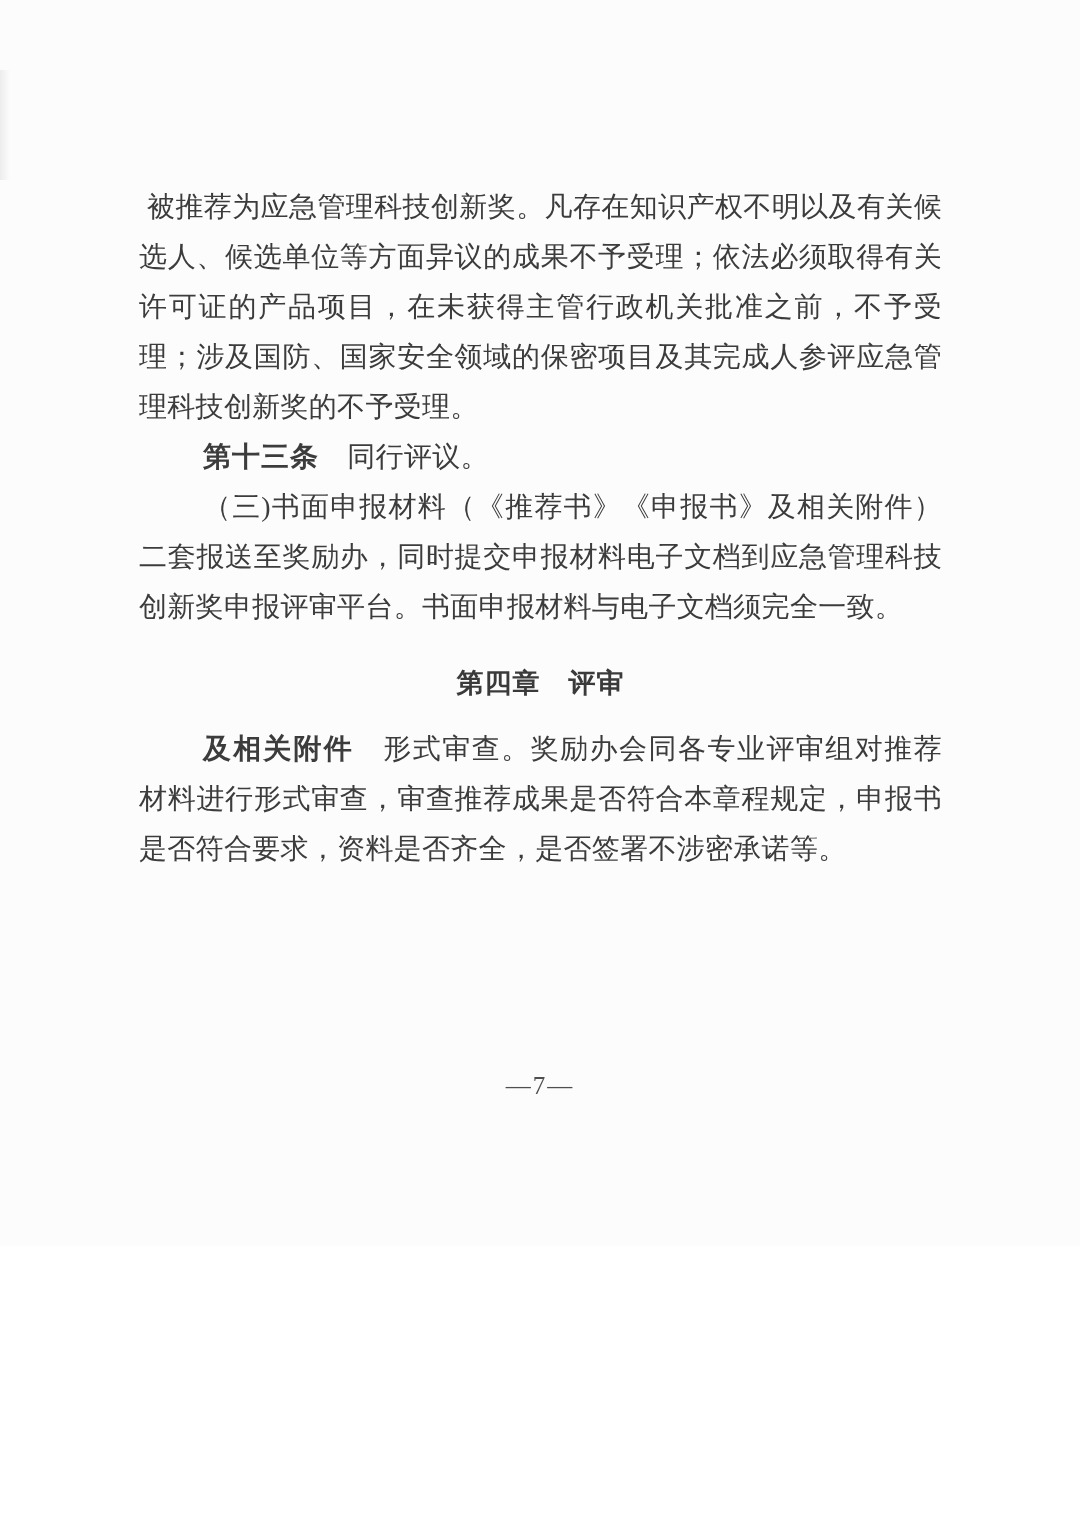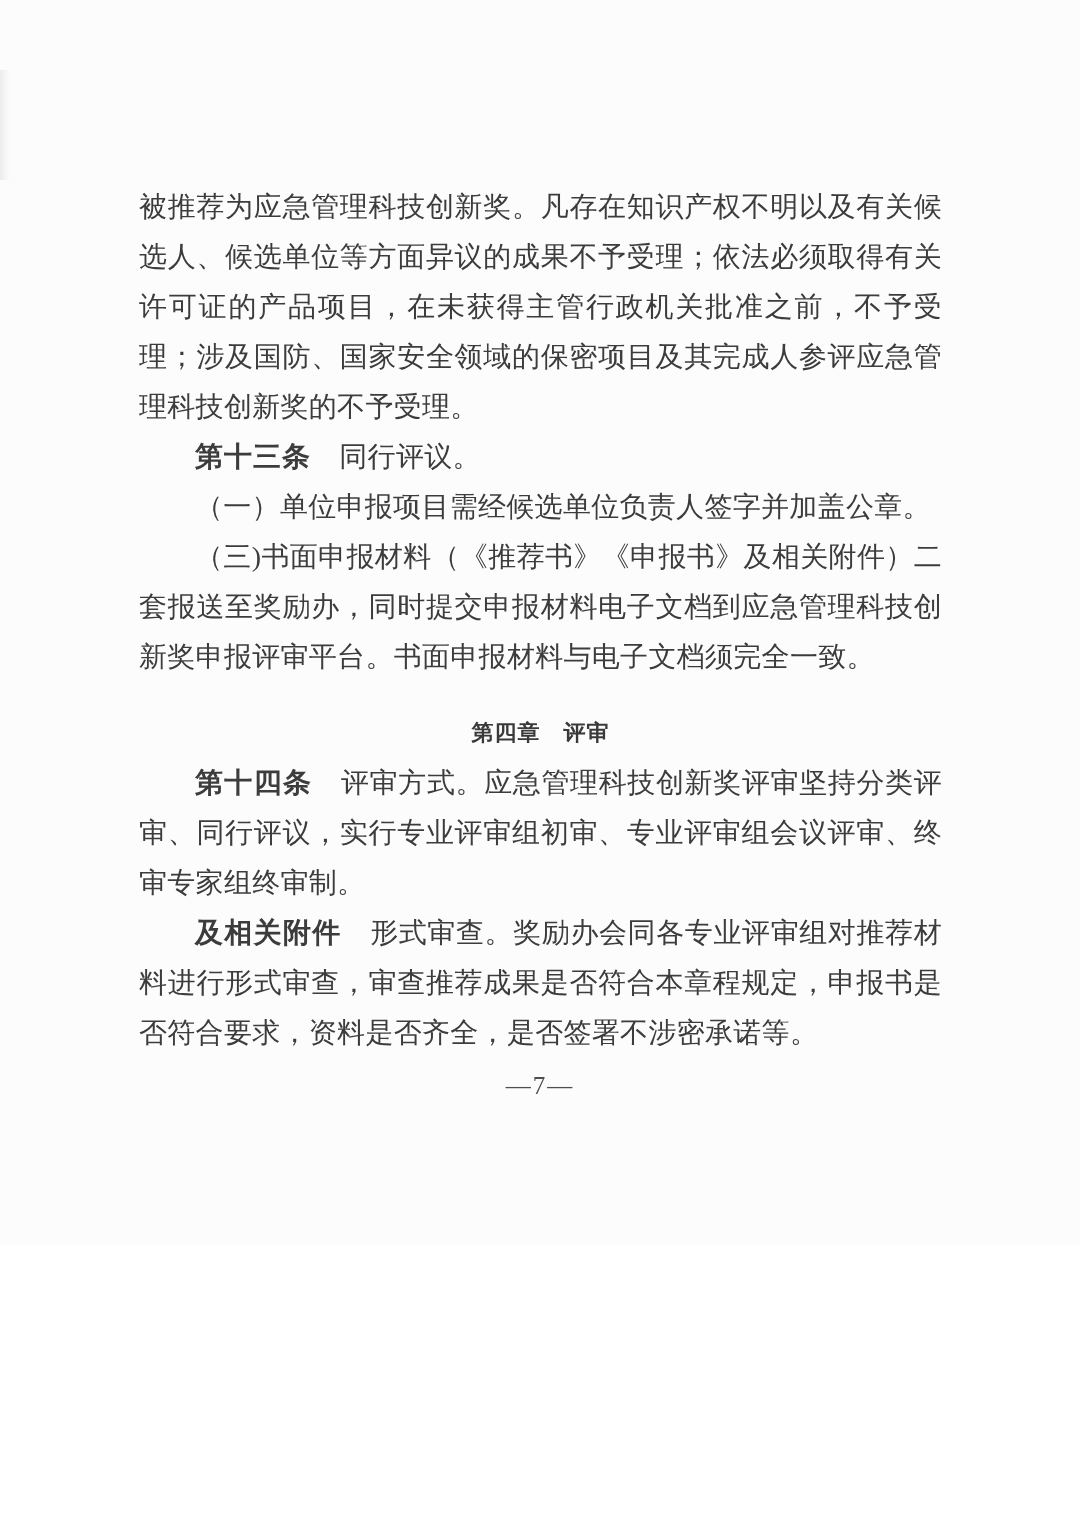--- a/index.html
+++ b/index.html
@@ -39,24 +39,25 @@
   .para {
     margin: 0;
   }
   .para.indent {
     text-indent: 2em;
   }
   .lead {
     font-family: "Liberation Sans", "DejaVu Sans", sans-serif;
     font-weight: 700;
     letter-spacing: 1px;
+    margin-left: 8px;
   }
   .chapter {
-    margin: 26px 0 0 0;
-    font-size: 22px;
+    margin: 26px 0 16px 0;
+    font-size: 27px;
     line-height: 50px;
     text-align: center;
     text-indent: 0;
     font-family: "Liberation Sans", "DejaVu Sans", sans-serif;
     font-weight: 700;
     color: #3a3a3a;
     letter-spacing: 1px;
   }
   .page-number {
     position: absolute;
@@ -74,27 +75,25 @@
 
 <div class="page">
   <div class="scan-edge"></div>
 
   <div class="content">
 
     <p class="para"><span class="lead"></span><span>被推荐为应急管理科技创新奖。凡存在知识产权不明以及有关候选人、候选单位等方面异议的成果不予受理；依法必须取得有关许可证的产品项目，在未获得主管行政机关批准之前，不予受理；涉及国防、国家安全领域的保密项目及其完成人参评应急管理科技创新奖的不予受理。</span></p>
 
     <p class="para indent"><span class="lead">第十三条</span><span>　同行评议。</span></p>
 
-    <p class="para indent"><span class="lead"></span><span>（一）单位申报项目需经候选单位负责人签字并加盖公章。</span></p>
 
 
     <p class="para indent"><span class="lead"></span><span>（三)书面申报材料（《推荐书》《申报书》及相关附件）二套报送至奖励办，同时提交申报材料电子文档到应急管理科技创新奖申报评审平台。书面申报材料与电子文档须完全一致。</span></p>
 
     <h2 class="chapter">第四章　评审</h2>
 
-    <p class="para indent"><span class="lead">第十四条</span><span>　评审方式。应急管理科技创新奖评审坚持分类评审、同行评议，实行专业评审组初审、专业评审组会议评审、终审专家组终审制。</span></p>
 
     <p class="para indent"><span class="lead">及相关附件</span><span>　形式审查。奖励办会同各专业评审组对推荐材料进行形式审查，审查推荐成果是否符合本章程规定，申报书是否符合要求，资料是否齐全，是否签署不涉密承诺等。</span></p>
 
   </div>
 
   <div class="page-number">—7—</div>
 </div>
 
 </body></html>

